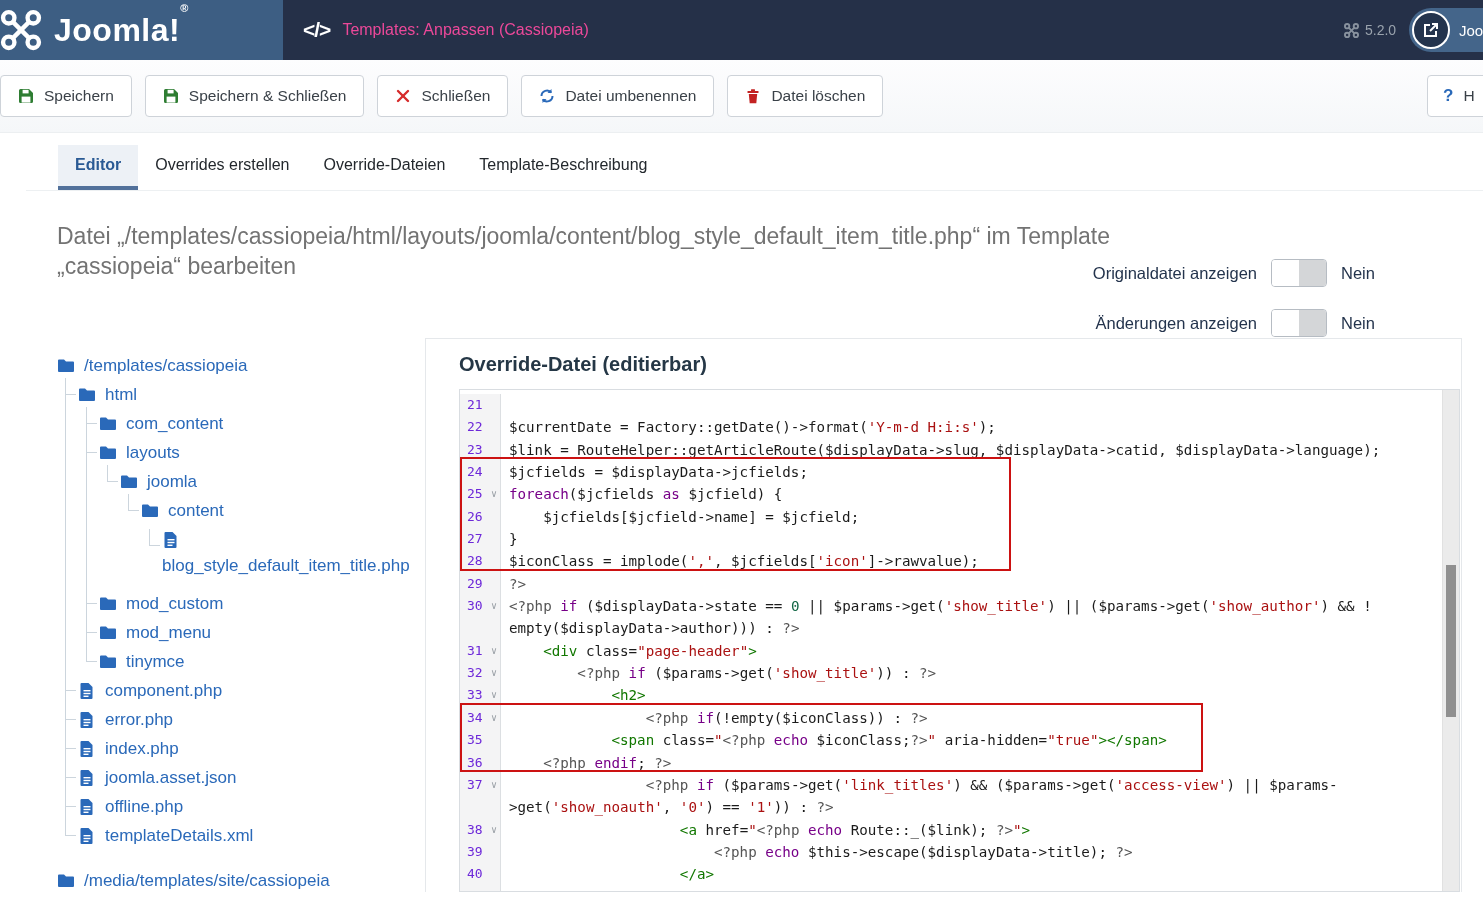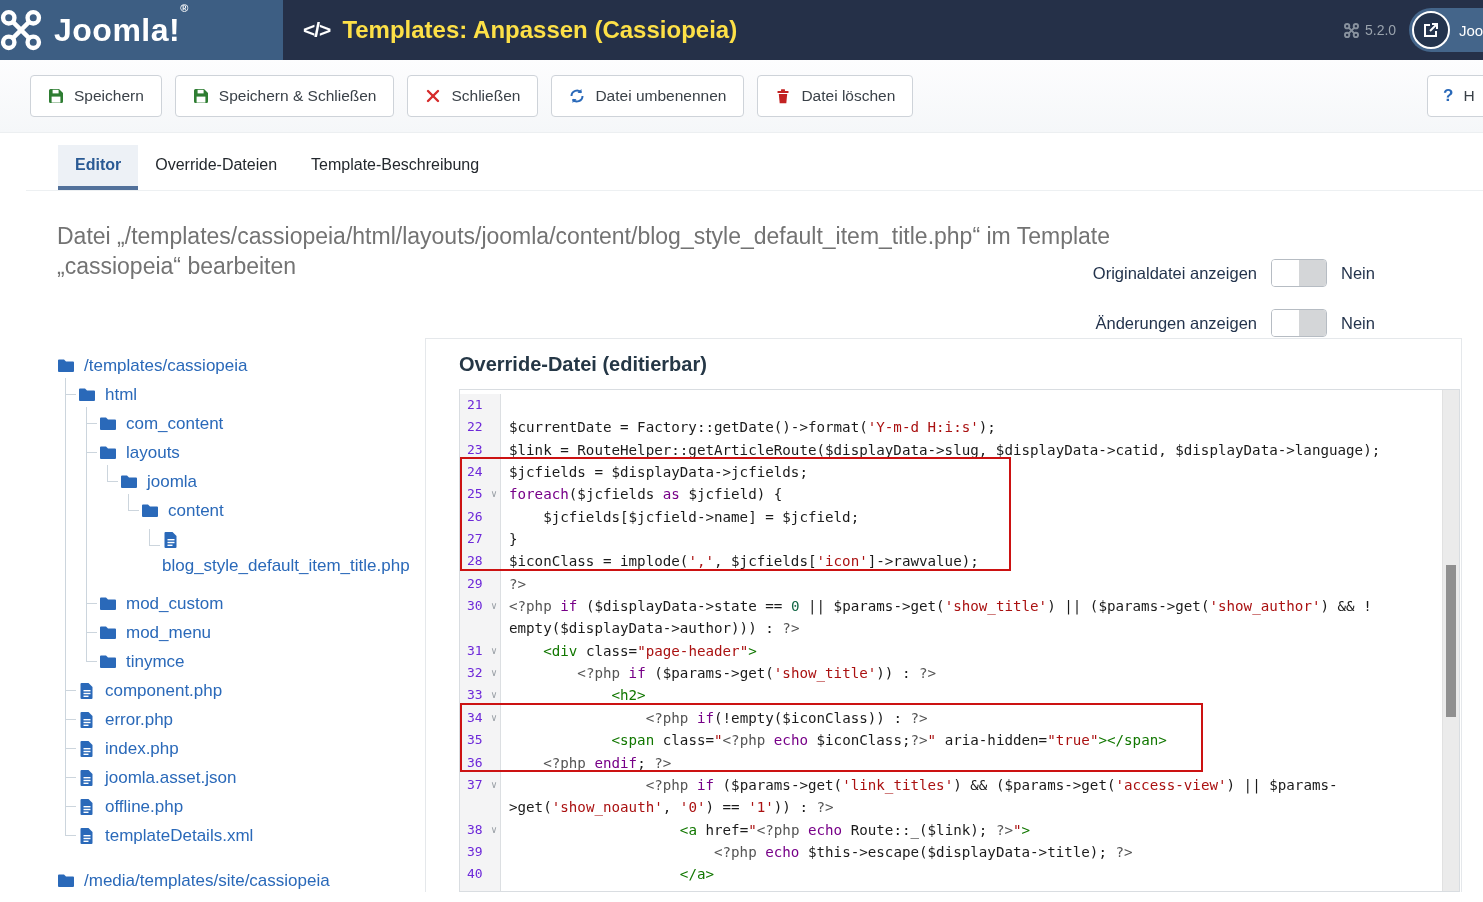--- a/index.html
+++ b/index.html
@@ -8,31 +8,31 @@
     font-family:"Liberation Sans", sans-serif; }
 
   
   .header { position:relative; height:60px; background:var(--header-bg); display:flex; align-items:center; }
   .logo-block { width:283px; height:60px; background:var(--logo-bg); display:flex; align-items:center; gap:12px; padding-left:0; cursor:pointer; }
   .logo-mark { width:42px; height:42px; }
   .logo-word { color:#fff; font-size:32px; font-weight:600; letter-spacing:.5px; }
   .logo-reg { color:#fff; font-size:11px; vertical-align:top; position:relative; top:-10px; }
   .page-heading { display:flex; align-items:center; gap:12px; margin-left:20px; }
   .code-glyph { color:#fff; font-size:21px; font-weight:700; letter-spacing:-1px; }
-  .page-heading h1 { color:#fde047; font-size:24px; font-weight:700; }
+  .page-heading h1 { color:#ec4899; font-size:16px; font-weight:400; }
   .version { position:absolute; left:1344px; top:0; height:60px; display:flex; align-items:center; gap:6px; color:#9aa3ad; font-size:14px; }
   .version svg { width:15px; height:15px; opacity:.85; }
   .account-pill { position:absolute; left:1409px; top:8px; height:44px; width:120px; border-radius:22px 0 0 22px;
     background:#44658a; display:flex; align-items:center; padding-left:3px; color:#fff; cursor:pointer; }
   .pill-circle { width:38px; height:38px; border-radius:50%; background:#24344d; border:2px solid #fff; display:flex; align-items:center; justify-content:center; flex:none; }
   .pill-circle svg { width:18px; height:18px; }
   .account-pill .pill-label { margin-left:9px; font-size:15px; }
 
   
-  .toolbar { position:relative; height:73px; background:linear-gradient(#fdfdfe,#f5f7f9); border-bottom:1px solid #eceff1; display:flex; align-items:center; padding-left:30px; gap:13px; }
+  .toolbar { position:relative; height:73px; background:linear-gradient(#fdfdfe,#f5f7f9); border-bottom:1px solid #eceff1; display:flex; align-items:center; gap:13px; }
   .tbtn { display:flex; align-items:center; gap:10px; height:42px; padding:0 17px; background:#fff; border:1px solid #ced3d9; border-radius:4px;
     font-family:"Liberation Sans",sans-serif; font-size:15.5px; color:#3a4148; cursor:pointer; }
   .tbtn svg { width:16px; height:16px; }
   .help-btn { position:absolute; left:1427px; top:15px; height:42px; width:110px; display:flex; align-items:center; gap:10px; padding:0 15px;
     background:#fff; border:1px solid #ced3d9; border-radius:4px; font-size:15.5px; color:#3a4148; cursor:pointer; }
   .help-q { color:var(--accent); font-weight:700; font-size:17px; }
 
   
   .tabbar { display:flex; margin-left:26px; border-bottom:1px solid #edf0f2; height:46px; margin-top:12px;padding-left:32px; }
   .tab { padding:11px 17px 0 17px; font-size:16px; color:#23282d; cursor:pointer; position:relative; }
@@ -191,20 +191,21 @@
       </button>
     </div>
   <button class="help-btn">
     <span class="help-q">?</span>
     <span>H</span>
   </button>
 </div>
 
 <div class="tabbar" id="tabbar">
     <div class="tab active">Editor</div>
+    <div class="tab">Overrides erstellen</div>
     <div class="tab">Override-Dateien</div>
     <div class="tab">Template-Beschreibung</div>
   </div>
 
 <div class="content">
   <div class="desc">
     <div>Datei „/templates/cassiopeia/html/layouts/joomla/content/blog_style_default_item_title.php“ im Template</div>
     <div>„cassiopeia“ bearbeiten</div>
   </div>
 

